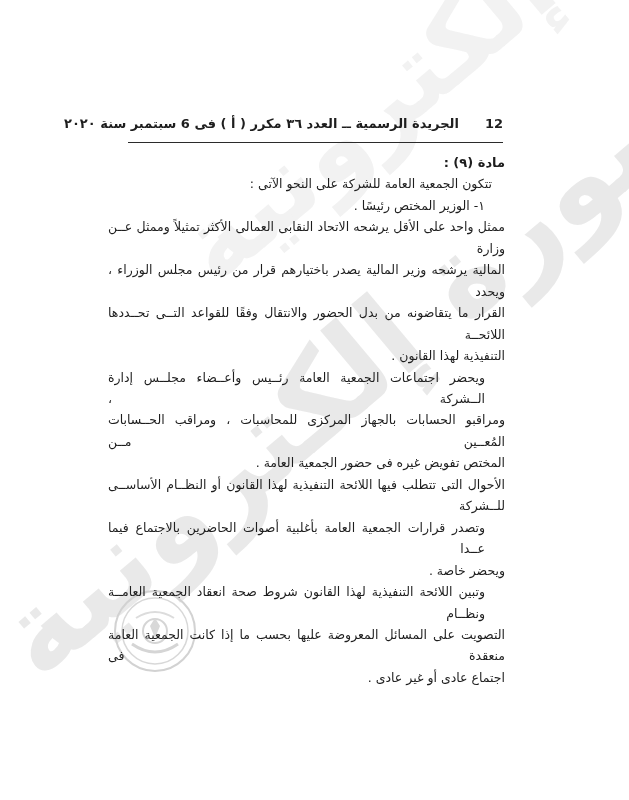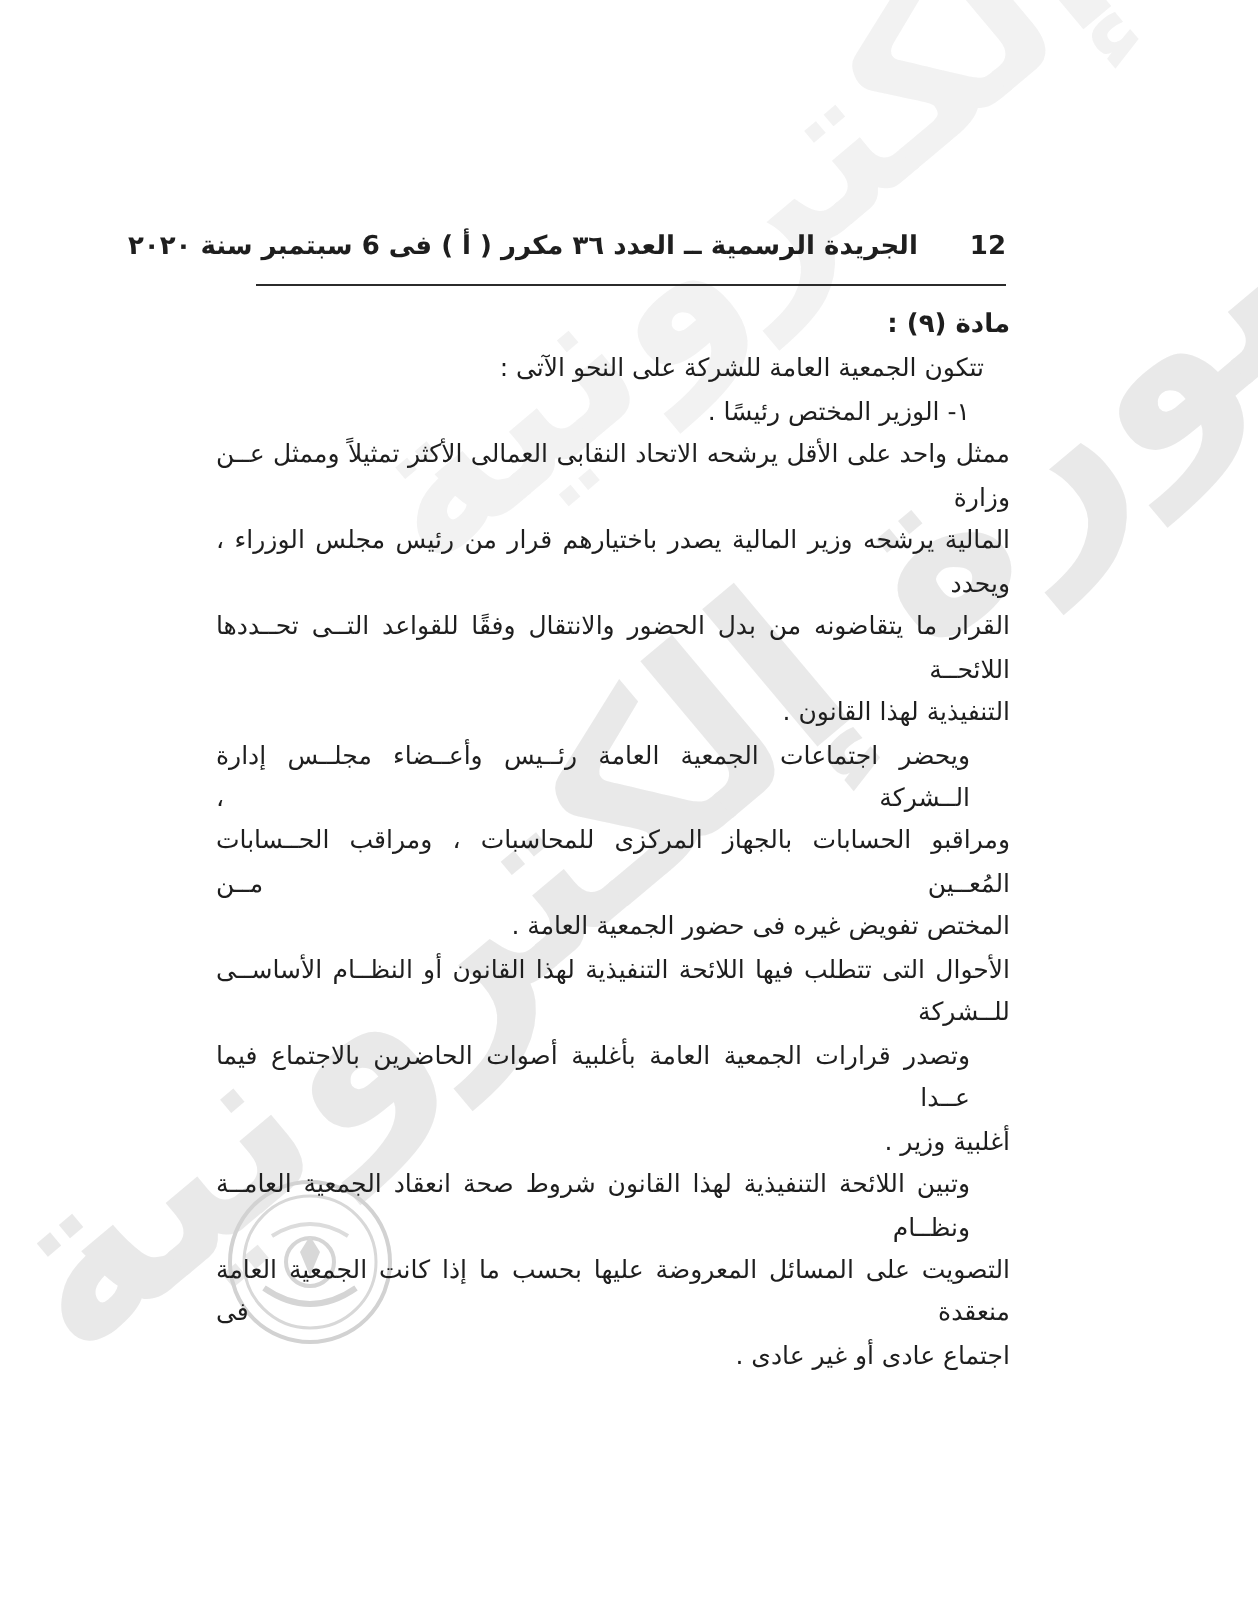--- a/index.html
+++ b/index.html
@@ -118,20 +118,20 @@
     <div class="ln j">المالية يرشحه وزير المالية يصدر باختيارهم قرار من رئيس مجلس الوزراء ، ويحدد</div>
     <div class="ln j">القرار ما يتقاضونه من بدل الحضور والانتقال وفقًا للقواعد التــى تحــددها اللائحــة</div>
     <div class="ln last">التنفيذية لهذا القانون .</div>
 
     <div class="ln j ind">ويحضر اجتماعات الجمعية العامة رئــيس وأعــضاء مجلــس إدارة الــشركة ،</div>
     <div class="ln j">ومراقبو الحسابات بالجهاز المركزى للمحاسبات ، ومراقب الحــسابات المُعــين مــن</div>
     <div class="ln last">المختص تفويض غيره فى حضور الجمعية العامة .</div>
 
     <div class="ln j">الأحوال التى تتطلب فيها اللائحة التنفيذية لهذا القانون أو النظــام الأساســى للــشركة</div>
     <div class="ln j ind">وتصدر قرارات الجمعية العامة بأغلبية أصوات الحاضرين بالاجتماع فيما عــدا</div>
-    <div class="ln last">أغلبية وزير .</div>
+    <div class="ln last">ويحضر خاصة .</div>
 
     <div class="ln j ind">وتبين اللائحة التنفيذية لهذا القانون شروط صحة انعقاد الجمعية العامــة ونظــام</div>
     <div class="ln j">التصويت على المسائل المعروضة عليها بحسب ما إذا كانت الجمعية العامة منعقدة فى</div>
     <div class="ln last">اجتماع عادى أو غير عادى .</div>
 
   </div>
 </div>
 
 </body></html>

